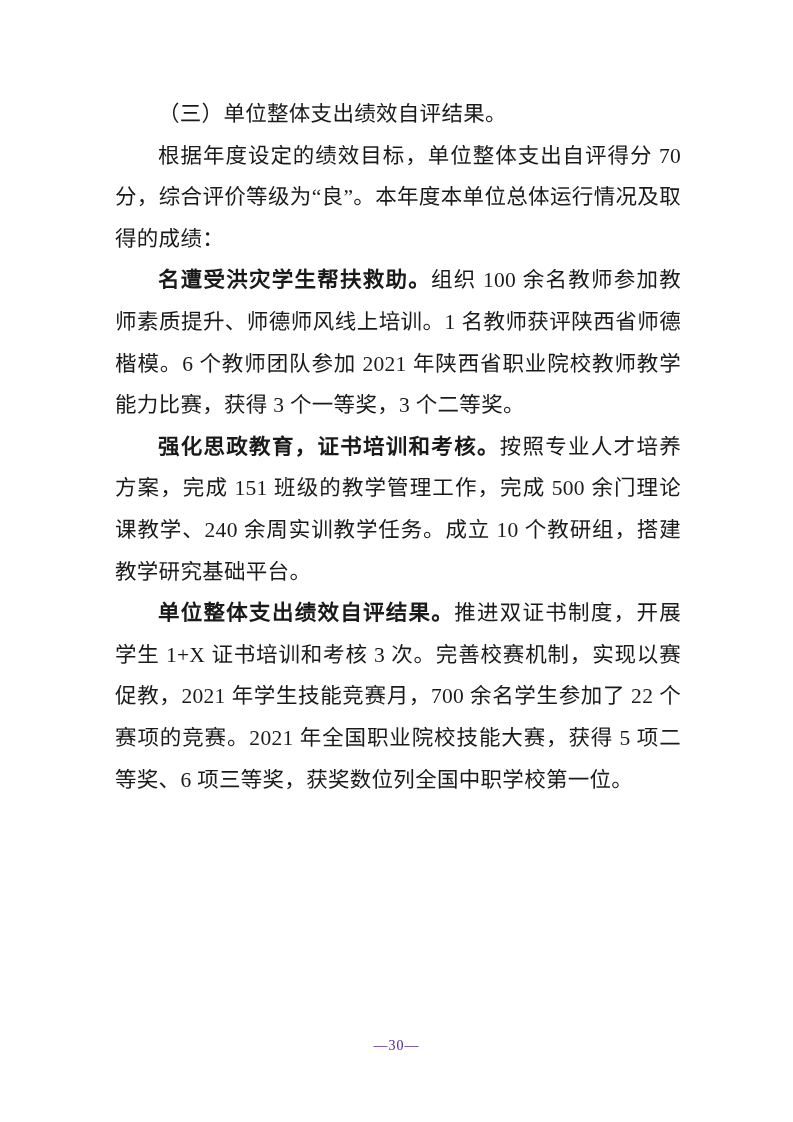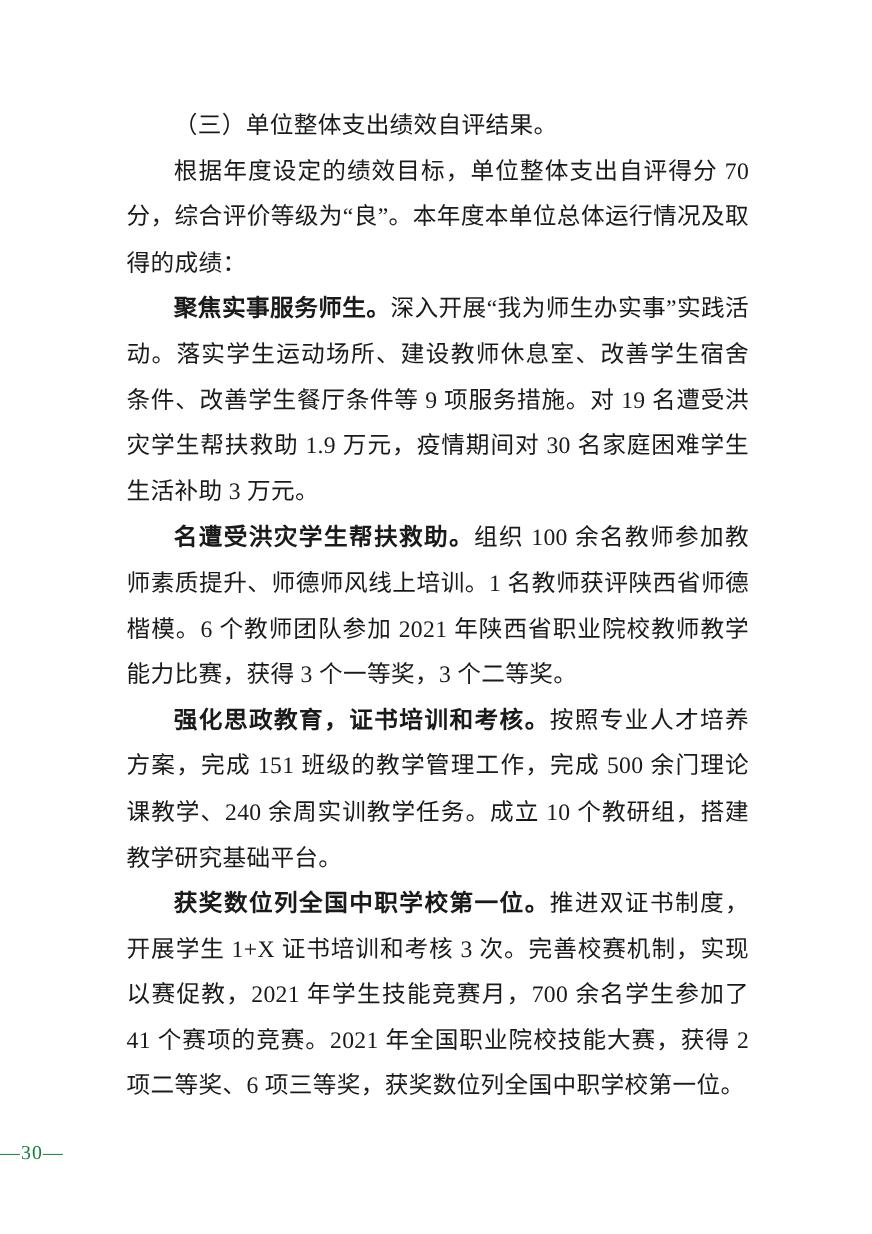--- a/index.html
+++ b/index.html
@@ -33,40 +33,39 @@
     text-indent: 2em;
   }
   .para-lead {
     font-weight: 700;
   }
   .footer {
     position: absolute;
     left: 0;
     right: 0;
     top: 1038px;
-    text-align: left;
-    font-size: 18px;
-    color: #15803d;
+    text-align: center;
+    font-size: 14px;
+    color: #4c1d95;
     letter-spacing: 1px;
   }
 </style>
 </head>
 <body>
 
 <div class="page">
   <div class="content">
     <p>（三）单位整体支出绩效自评结果。</p>
 
     <p>根据年度设定的绩效目标，单位整体支出自评得分 70 分，综合评价等级为“良”。本年度本单位总体运行情况及取得的成绩：</p>
 
-    <p><span class="para-lead">聚焦实事服务师生。</span><span>深入开展“我为师生办实事”实践活动。落实学生运动场所、建设教师休息室、改善学生宿舍条件、改善学生餐厅条件等 9 项服务措施。对 19 名遭受洪灾学生帮扶救助 1.9 万元，疫情期间对 30 名家庭困难学生生活补助 3 万元。</span></p>
 
     <p><span class="para-lead">名遭受洪灾学生帮扶救助。</span><span>组织 100 余名教师参加教师素质提升、师德师风线上培训。1 名教师获评陕西省师德楷模。6 个教师团队参加 2021 年陕西省职业院校教师教学能力比赛，获得 3 个一等奖，3 个二等奖。</span></p>
 
     <p><span class="para-lead">强化思政教育，证书培训和考核。</span><span>按照专业人才培养方案，完成 151 班级的教学管理工作，完成 500 余门理论课教学、240 余周实训教学任务。成立 10 个教研组，搭建教学研究基础平台。</span></p>
 
-    <p><span class="para-lead">获奖数位列全国中职学校第一位。</span><span>推进双证书制度，开展学生 1+X 证书培训和考核 3 次。完善校赛机制，实现以赛促教，2021 年学生技能竞赛月，700 余名学生参加了 41 个赛项的竞赛。2021 年全国职业院校技能大赛，获得 2 项二等奖、6 项三等奖，获奖数位列全国中职学校第一位。</span></p>
+    <p><span class="para-lead">单位整体支出绩效自评结果。</span><span>推进双证书制度，开展学生 1+X 证书培训和考核 3 次。完善校赛机制，实现以赛促教，2021 年学生技能竞赛月，700 余名学生参加了 22 个赛项的竞赛。2021 年全国职业院校技能大赛，获得 5 项二等奖、6 项三等奖，获奖数位列全国中职学校第一位。</span></p>
   </div>
 
   <div class="footer">
     <span>—30—</span>
   </div>
 </div>
 
 </body></html>

